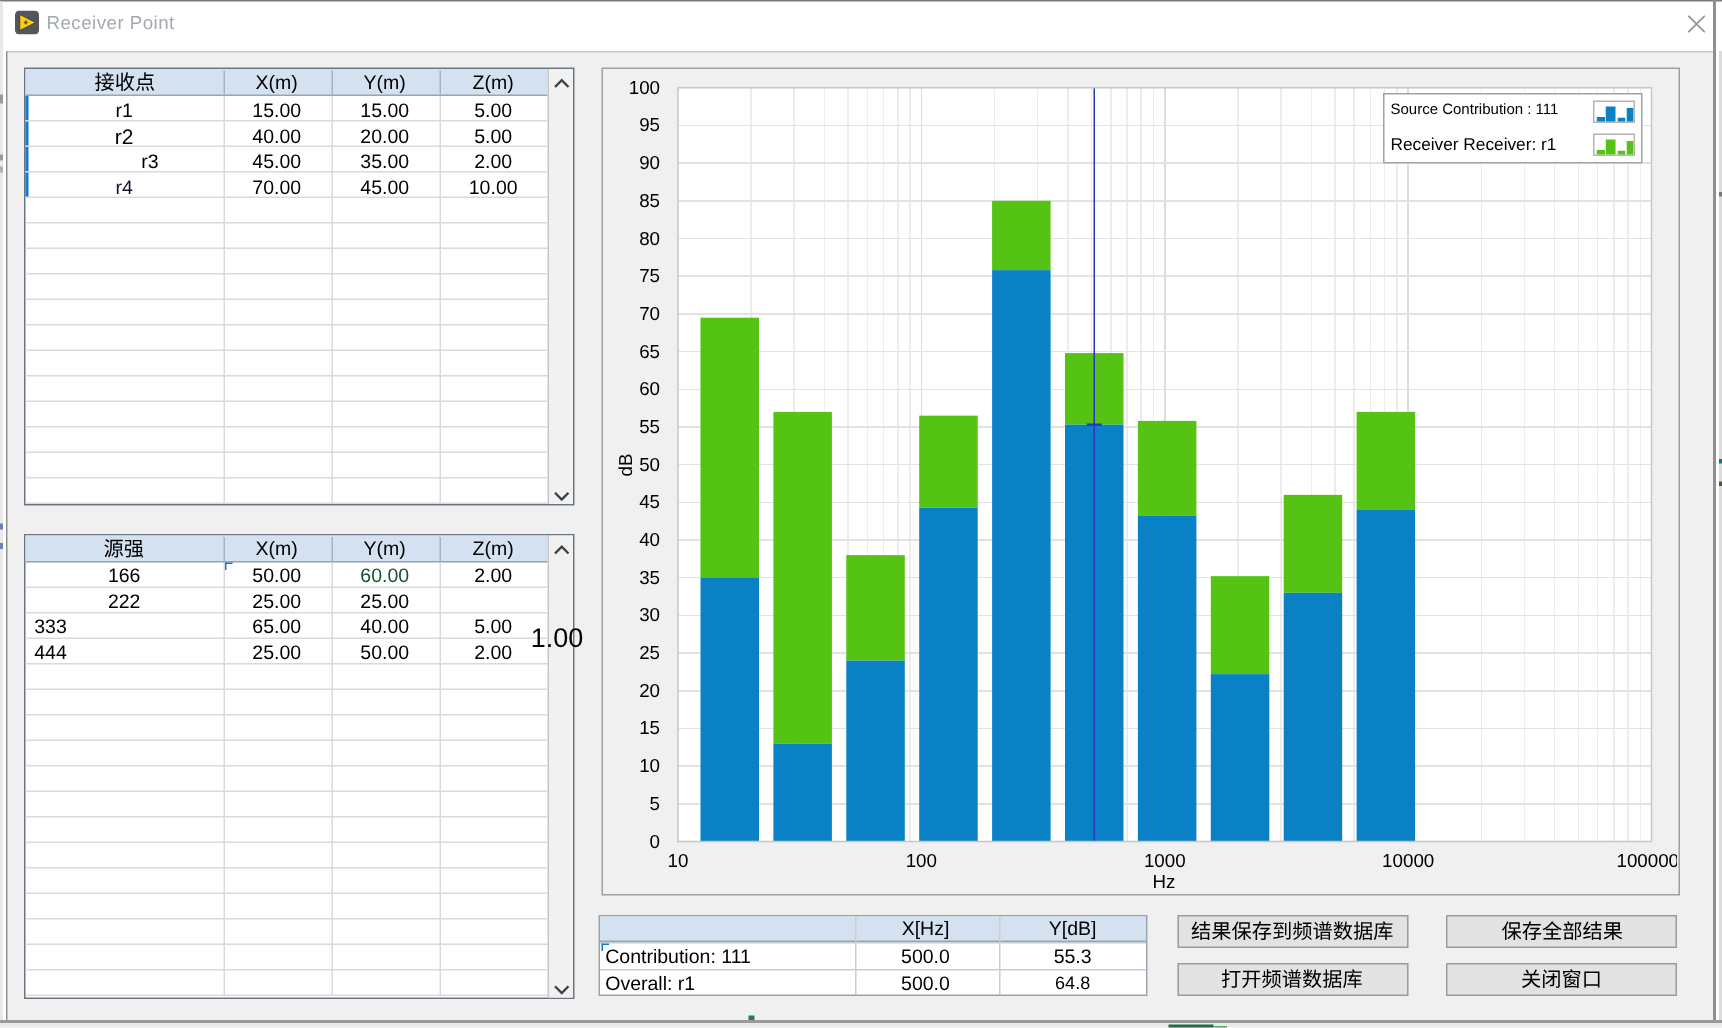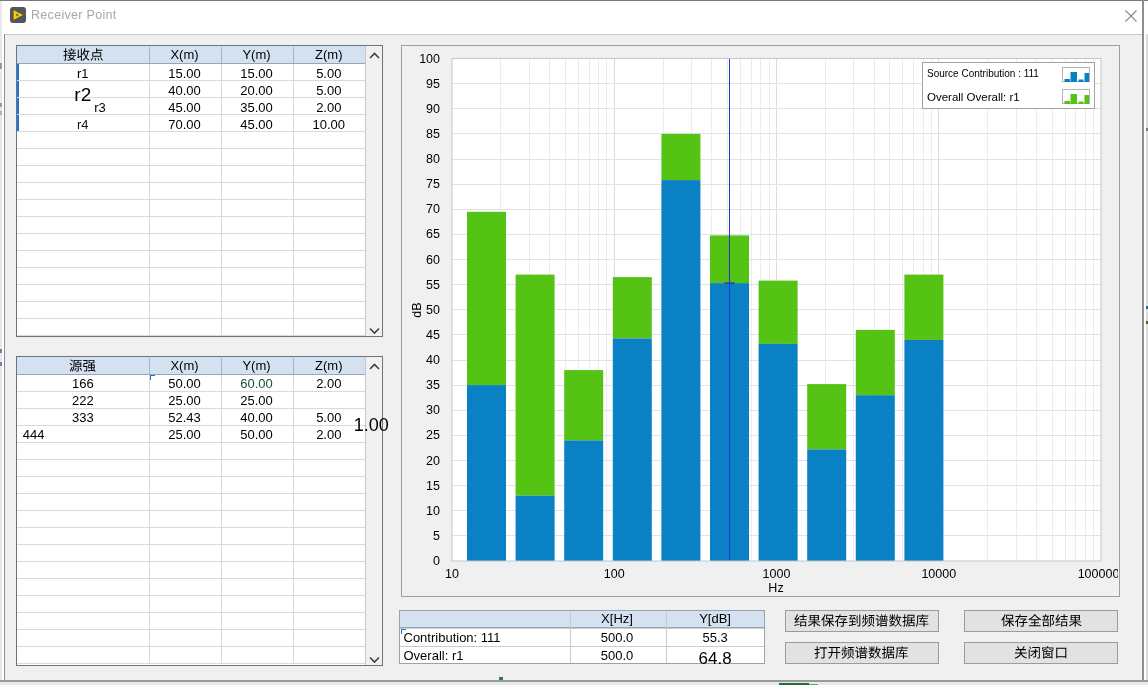--- a/index.html
+++ b/index.html
@@ -76,21 +76,21 @@
 <svg style="position:absolute;left:62.5px;top:45.3px;overflow:visible" width="40" height="19">
     <path transform="translate(0,14.58)" d="M6.156 -8.5725C6.5475 -8.0325 6.9525 -7.2764999999999995 7.128 -6.804L7.938 -7.1819999999999995C7.7625 -7.641 7.3305 -8.3565 6.9254999999999995 -8.8965ZM2.16 -11.3265V-8.613H0.5535V-7.668H2.16V-4.6845C1.4849999999999999 -4.482 0.864 -4.293 0.378 -4.1715L0.6345 -3.1725L2.16 -3.672V-0.1215C2.16 0.054 2.0925 0.108 1.9304999999999999 0.108C1.782 0.108 1.296 0.108 0.7695 0.0945C0.891 0.3645 1.026 0.7965 1.053 1.0395C1.836 1.053 2.3355 1.0125 2.646 0.8505C2.9699999999999998 0.6885 3.105 0.4185 3.105 -0.135V-3.9825L4.4415 -4.4145L4.3065 -5.3595L3.105 -4.9815V-7.668H4.455V-8.613H3.105V-11.3265ZM7.668 -11.083499999999999C7.884 -10.7325 8.1135 -10.314 8.289 -9.9225H5.1705V-9.0315H12.501V-9.9225H9.3555C9.153 -10.341 8.8695 -10.8405 8.599499999999999 -11.232ZM10.381499999999999 -8.883C10.1385 -8.2485 9.639 -7.3575 9.234 -6.7635H4.6979999999999995V-5.886H12.852V-6.7635H10.233C10.5975 -7.29 10.988999999999999 -7.9784999999999995 11.34 -8.599499999999999ZM10.3275 -3.5235C10.0575 -2.673 9.6525 -1.998 9.0585 -1.458C8.3025 -1.7685 7.5329999999999995 -2.0385 6.804 -2.268C7.0605 -2.646 7.344 -3.078 7.614 -3.5235ZM5.4 -1.836C6.2775 -1.566 7.2495 -1.2285 8.181 -0.837C7.236 -0.3105 5.967 0.0135 4.32 0.189C4.4955 0.3915 4.6575 0.7695 4.752 1.053C6.696 0.7695 8.154 0.324 9.207 -0.3915C10.314 0.108 11.2995 0.6345 11.961 1.107L12.6225 0.3375C11.961 -0.1215 11.0295 -0.594 10.0035 -1.053C10.638 -1.701 11.07 -2.511 11.34 -3.5235H13.0005V-4.401H8.1135C8.343 -4.8195 8.5455 -5.2379999999999995 8.721 -5.643L7.776 -5.8185C7.587 -5.373 7.344 -4.887 7.074 -4.401H4.5225V-3.5235H6.561C6.1695 -2.9025 5.7645 -2.3085 5.4 -1.836Z M21.438 -7.749H24.3675C24.084 -6.0344999999999995 23.6385 -4.563 22.990499999999997 -3.348C22.2885 -4.59 21.7485 -6.021 21.3705 -7.5465ZM21.2895 -11.34C20.898 -8.991 20.1825 -6.777 19.0215 -5.4135C19.251 -5.211 19.6155 -4.7655 19.7505 -4.563C20.1555 -5.0625 20.5065 -5.643 20.8305 -6.291C21.249 -4.8735 21.7755 -3.564 22.436999999999998 -2.43C21.654 -1.296 20.6145 -0.40499999999999997 19.251 0.2565C19.467 0.4725 19.791 0.891 19.9125 1.0935C21.195 0.40499999999999997 22.2075 -0.4725 23.003999999999998 -1.5525C23.787 -0.459 24.705 0.4185 25.811999999999998 1.026C25.9605 0.7695 26.2845 0.3915 26.514 0.20249999999999999C25.353 -0.3645 24.381 -1.2825 23.5845 -2.403C24.4485 -3.8475 25.0155 -5.616 25.3935 -7.749H26.406V-8.7075H21.7485C21.978 -9.490499999999999 22.180500000000002 -10.3275 22.329 -11.177999999999999ZM14.742 -1.35C14.9985 -1.566 15.4035 -1.755 17.874 -2.6595V1.0935H18.873V-11.1375H17.874V-3.645L15.795 -2.9565V-9.8415H14.796V-3.1995C14.796 -2.6595 14.526 -2.403 14.3235 -2.2815C14.4855 -2.052 14.6745 -1.6065 14.742 -1.35Z M30.1995 -6.2775H37.26V-3.8609999999999998H30.1995ZM31.59 -1.728C31.7655 -0.8505 31.8735 0.2835 31.8735 0.9585L32.8995 0.8235C32.886 0.1755 32.751 -0.945 32.5485 -1.809ZM34.3845 -1.7145C34.775999999999996 -0.8775 35.181 0.2565 35.329499999999996 0.9315L36.315 0.675C36.153 0.0 35.721000000000004 -1.0935 35.3025 -1.917ZM37.1385 -1.8225C37.8135 -0.972 38.5695 0.2295 38.879999999999995 0.972L39.838499999999996 0.567C39.501 -0.1755 38.718 -1.323 38.043 -2.1734999999999998ZM29.389499999999998 -2.0925C28.971 -1.0935 28.2825 0.0 27.567 0.621L28.485 1.0665C29.2275 0.351 29.916 -0.783 30.348 -1.836ZM29.241 -7.236V-2.916H38.2725V-7.236H34.155V-8.9505H39.285V-9.909H34.155V-11.34H33.1425V-7.236Z" fill="#000"></path>
   </svg>
 <div style="position:absolute;left:148.5px;top:47px;width:72px;text-align:center;font-size:13px;color:#000">X(m)</div>
 <div style="position:absolute;left:220.5px;top:47px;width:72px;text-align:center;font-size:13px;color:#000">Y(m)</div>
 <div style="position:absolute;left:292.8px;top:47px;width:72px;text-align:center;font-size:13px;color:#000">Z(m)</div>
 <div style="position:absolute;left:22.8px;top:65.5px;width:120px;text-align:center;font-size:13px;color:#000">r1</div>
 <div style="position:absolute;left:124.5px;top:65.5px;width:120px;text-align:center;font-size:13px;color:#000">15.00</div>
 <div style="position:absolute;left:196.5px;top:65.5px;width:120px;text-align:center;font-size:13px;color:#000">15.00</div>
 <div style="position:absolute;left:268.8px;top:65.5px;width:120px;text-align:center;font-size:13px;color:#000">5.00</div>
-<div style="position:absolute;left:22.8px;top:82.5px;width:120px;text-align:center;font-size:19px;color:#000">r2</div>
+<div style="position:absolute;left:22.8px;top:82.5px;width:120px;text-align:center;font-size:14px;color:#000">r2</div>
 <div style="position:absolute;left:124.5px;top:82.5px;width:120px;text-align:center;font-size:13px;color:#000">40.00</div>
 <div style="position:absolute;left:196.5px;top:82.5px;width:120px;text-align:center;font-size:13px;color:#000">20.00</div>
 <div style="position:absolute;left:268.8px;top:82.5px;width:120px;text-align:center;font-size:13px;color:#000">5.00</div>
 <div style="position:absolute;left:40px;top:99.5px;width:120px;text-align:center;font-size:13px;color:#000">r3</div>
 <div style="position:absolute;left:124.5px;top:99.5px;width:120px;text-align:center;font-size:13px;color:#000">45.00</div>
 <div style="position:absolute;left:196.5px;top:99.5px;width:120px;text-align:center;font-size:13px;color:#000">35.00</div>
 <div style="position:absolute;left:268.8px;top:99.5px;width:120px;text-align:center;font-size:13px;color:#000">2.00</div>
 <div style="position:absolute;left:22.8px;top:116.5px;width:120px;text-align:center;font-size:13px;color:#0f172a">r4</div>
 <div style="position:absolute;left:124.5px;top:116.5px;width:120px;text-align:center;font-size:13px;color:#000">70.00</div>
 <div style="position:absolute;left:196.5px;top:116.5px;width:120px;text-align:center;font-size:13px;color:#000">45.00</div>
@@ -139,22 +139,22 @@
 <div style="position:absolute;left:220.5px;top:357.5px;width:72px;text-align:center;font-size:13px;color:#000">Y(m)</div>
 <div style="position:absolute;left:292.8px;top:357.5px;width:72px;text-align:center;font-size:13px;color:#000">Z(m)</div>
 <div style="position:absolute;left:22.8px;top:376.0px;width:120px;text-align:center;font-size:13px;color:#000">166</div>
 <div style="position:absolute;left:124.5px;top:376.0px;width:120px;text-align:center;font-size:13px;color:#000">50.00</div>
 <div style="position:absolute;left:196.5px;top:376.0px;width:120px;text-align:center;font-size:13px;color:#14532d">60.00</div>
 <div style="position:absolute;left:268.8px;top:376.0px;width:120px;text-align:center;font-size:13px;color:#000">2.00</div>
 <div style="position:absolute;left:22.8px;top:393.0px;width:120px;text-align:center;font-size:13px;color:#000">222</div>
 <div style="position:absolute;left:124.5px;top:393.0px;width:120px;text-align:center;font-size:13px;color:#000">25.00</div>
 <div style="position:absolute;left:196.5px;top:393.0px;width:120px;text-align:center;font-size:13px;color:#000">25.00</div>
 <div style="position:absolute;left:268.8px;top:414px;width:120px;text-align:right;font-size:18px;color:#000">1.00</div>
-<div style="position:absolute;left:22.8px;top:410.0px;width:120px;text-align:center;font-size:13px;color:#000">333</div>
-<div style="position:absolute;left:124.5px;top:410.0px;width:120px;text-align:center;font-size:13px;color:#000">52.43</div>
+<div style="position:absolute;left:22.8px;top:410.0px;width:120px;text-align:left;font-size:13px;color:#000">333</div>
+<div style="position:absolute;left:124.5px;top:410.0px;width:120px;text-align:center;font-size:13px;color:#000">65.00</div>
 <div style="position:absolute;left:196.5px;top:410.0px;width:120px;text-align:center;font-size:13px;color:#000">40.00</div>
 <div style="position:absolute;left:268.8px;top:410.0px;width:120px;text-align:center;font-size:13px;color:#000">5.00</div>
 <div style="position:absolute;left:22.8px;top:427.0px;width:120px;text-align:left;font-size:13px;color:#000">444</div>
 <div style="position:absolute;left:124.5px;top:427.0px;width:120px;text-align:center;font-size:13px;color:#000">25.00</div>
 <div style="position:absolute;left:196.5px;top:427.0px;width:120px;text-align:center;font-size:13px;color:#000">50.00</div>
 <div style="position:absolute;left:268.8px;top:427.0px;width:120px;text-align:center;font-size:13px;color:#000">2.00</div>
 <div style="position:absolute;left:401px;top:45px;width:719px;height:552px;border:1.5px solid #9aa0a6;background:#f0f0f0;box-sizing:border-box"><svg width="716" height="549" style="font-family:'Liberation Sans',sans-serif">
       <rect x="50" y="12.5" width="649" height="502.5" fill="#ffffff"></rect>
 <line x1="98.8" y1="12.5" x2="98.8" y2="515" stroke="#ececec" stroke-width="1" shape-rendering="crispEdges"></line>
 <line x1="127.4" y1="12.5" x2="127.4" y2="515" stroke="#ececec" stroke-width="1" shape-rendering="crispEdges"></line>
@@ -257,21 +257,21 @@
 <text x="50.0" y="532" font-size="12.5" text-anchor="middle" fill="#000">10</text>
 <text x="212.2" y="532" font-size="12.5" text-anchor="middle" fill="#000">100</text>
 <text x="374.5" y="532" font-size="12.5" text-anchor="middle" fill="#000">1000</text>
 <text x="536.8" y="532" font-size="12.5" text-anchor="middle" fill="#000">10000</text>
 <text x="696.5" y="532" font-size="12.5" text-anchor="middle" fill="#000">100000</text>
 <text x="374" y="546" font-size="12.5" text-anchor="middle" fill="#000">Hz</text>
 <text x="0" y="0" font-size="12.5" text-anchor="middle" fill="#000" transform="translate(19,264) rotate(-90)">dB</text>
     </svg></div>
 <div style="position:absolute;left:922px;top:62px;width:173px;height:47px;background:#fff;border:1px solid #a2a2a2;box-sizing:border-box"></div>
 <div style="position:absolute;left:927px;top:68px;font-size:10px;color:#000">Source Contribution : 111</div>
-<div style="position:absolute;left:927px;top:90px;font-size:11.5px;color:#000">Overall Overall: r1</div>
+<div style="position:absolute;left:927px;top:90px;font-size:11.5px;color:#000">Receiver Receiver: r1</div>
 <div style="position:absolute;left:1062px;top:66.5px;width:28px;height:15px;background:#fff;border:1px solid #b4b4b4;box-sizing:border-box"><svg width="26" height="13">
       <rect x="1.5" y="9" width="5.5" height="3" fill="#0a81c4"></rect>
       <rect x="7.5" y="2" width="6.5" height="10" fill="#0a81c4"></rect>
       <rect x="15.5" y="9.5" width="5" height="2.5" fill="#0a81c4"></rect>
       <rect x="21.5" y="3" width="4.5" height="9" fill="#0a81c4"></rect>
     </svg></div>
 <div style="position:absolute;left:1062px;top:88.5px;width:28px;height:15px;background:#fff;border:1px solid #b4b4b4;box-sizing:border-box"><svg width="26" height="13">
       <rect x="1.5" y="9" width="5.5" height="3" fill="#55c314"></rect>
       <rect x="7.5" y="2" width="6.5" height="10" fill="#55c314"></rect>
       <rect x="15.5" y="9.5" width="5" height="2.5" fill="#55c314"></rect>
@@ -285,21 +285,21 @@
 <div style="position:absolute;left:0;top:35px;width:364.5px;height:1px;background:#c9ccd1"></div>
 <div style="position:absolute;left:1px;top:17.5px;width:5px;height:5px;border-left:1.5px solid #1777d1;border-top:1.5px solid #1777d1;box-sizing:border-box"></div>
 </div>
 <div style="position:absolute;left:567.0px;top:611px;width:100px;text-align:center;font-size:13px">X[Hz]</div>
 <div style="position:absolute;left:665.1px;top:611px;width:100px;text-align:center;font-size:13px">Y[dB]</div>
 <div style="position:absolute;left:403.5px;top:629.5px;font-size:13px">Contribution: 111</div>
 <div style="position:absolute;left:403.5px;top:648px;font-size:13px">Overall: r1</div>
 <div style="position:absolute;left:567.0px;top:629.5px;width:100px;text-align:center;font-size:13px">500.0</div>
 <div style="position:absolute;left:665.1px;top:629.5px;width:100px;text-align:center;font-size:13px">55.3</div>
 <div style="position:absolute;left:567.0px;top:648px;width:100px;text-align:center;font-size:13px">500.0</div>
-<div style="position:absolute;left:665.1px;top:648px;width:100px;text-align:center;font-size:17px">64.8</div>
+<div style="position:absolute;left:665.1px;top:648px;width:100px;text-align:center;font-size:12px">64.8</div>
 <div style="position:absolute;left:784.5px;top:610px;width:154px;height:21.5px;background:#e2e2e2;border:1px solid #9b9b9b;box-sizing:border-box"></div>
 <svg style="position:absolute;left:794.0px;top:610.8px;overflow:visible" width="135" height="19">
     <path transform="translate(0,14.58)" d="M0.4725 -0.7155 0.648 0.324C1.9845 0.027 3.78 -0.351 5.481 -0.7424999999999999L5.4 -1.674C3.5909999999999997 -1.3094999999999999 1.728 -0.918 0.4725 -0.7155ZM0.756 -5.7645C0.9585 -5.859 1.296 -5.9265 3.0105 -6.129C2.403 -5.2785 1.836 -4.6035 1.5795 -4.3469999999999995C1.134 -3.8609999999999998 0.8235 -3.537 0.513 -3.4695C0.6345 -3.1995 0.7965 -2.7 0.8505 -2.484C1.1744999999999999 -2.6595 1.6605 -2.7675 5.427 -3.456C5.4 -3.672 5.3595 -4.077 5.373 -4.3469999999999995L2.3625 -3.8609999999999998C3.456 -5.0355 4.5225 -6.4665 5.4405 -7.9245L4.509 -8.4915C4.2525 -8.0055 3.9555 -7.5195 3.645 -7.047L1.8495 -6.8985C2.646 -8.019 3.429 -9.45 4.0365 -10.827L2.997 -11.259C2.457 -9.679499999999999 1.4849999999999999 -8.0055 1.1744999999999999 -7.5735C0.891 -7.1415 0.648 -6.8309999999999995 0.40499999999999997 -6.777C0.5265 -6.4935 0.702 -5.9805 0.756 -5.7645ZM8.6265 -11.3535V-9.531H5.508V-8.559H8.6265V-6.453H5.8455V-5.481H12.501V-6.453H9.666V-8.559H12.7305V-9.531H9.666V-11.3535ZM6.1965 -4.104V1.0665H7.1819999999999995V0.486H11.151V1.0125H12.163499999999999V-4.104ZM7.1819999999999995 -0.432V-3.186H11.151V-0.432Z M15.6465 -10.692V-5.319H19.7235V-4.1715H14.337V-3.2399999999999998H18.9C17.685 -1.944 15.7545 -0.783 13.986 -0.20249999999999999C14.2155 0.0135 14.526 0.378 14.688 0.6345C16.47 -0.0405 18.414 -1.323 19.7235 -2.808V1.08H20.79V-2.8755C22.1265 -1.431 24.0975 -0.1215 25.839 0.567C25.9875 0.3105 26.311500000000002 -0.0675 26.5275 -0.2835C24.8265 -0.8505 22.869 -1.998 21.613500000000002 -3.2399999999999998H26.176499999999997V-4.1715H20.79V-5.319H24.948V-10.692ZM16.686 -7.6005H19.7235V-6.1965H16.686ZM20.79 -7.6005H23.8545V-6.1965H20.79ZM16.686 -9.8145H19.7235V-8.4375H16.686ZM20.79 -9.8145H23.8545V-8.4375H20.79Z M33.102000000000004 -9.801H38.124V-7.317H33.102000000000004ZM32.13 -10.7055V-6.399H35.073V-4.725H31.131V-3.7935H34.479C33.561 -2.3625 32.13 -0.999 30.7395 -0.3105C30.969 -0.1215 31.2795 0.243 31.441499999999998 0.486C32.7645 -0.2835 34.128 -1.6335 35.073 -3.132V1.08H36.085499999999996V-3.1725C36.99 -1.6875 38.286 -0.27 39.528 0.513C39.7035 0.2565 40.013999999999996 -0.0945 40.2435 -0.297C38.934 -0.999 37.557 -2.3625 36.693 -3.7935H39.879V-4.725H36.085499999999996V-6.399H39.1365V-10.7055ZM30.7395 -11.2995C29.9565 -9.261 28.6605 -7.2495 27.3105 -5.9535C27.486 -5.724 27.783 -5.184 27.8775 -4.9545C28.377 -5.454 28.863 -6.048 29.3355 -6.696V1.0395H30.3075V-8.1945C30.834 -9.0855 31.3065 -10.044 31.6845 -11.0025Z M48.7755 -4.7115V-3.5909999999999997H45.0225V-2.646H48.7755V-0.135C48.7755 0.054 48.735 0.108 48.492 0.1215C48.249 0.135 47.439 0.135 46.548 0.108C46.683 0.3915 46.818 0.783 46.8585 1.0665C48.0195 1.0665 48.7755 1.0665 49.2345 0.918C49.68 0.756 49.801500000000004 0.4725 49.801500000000004 -0.1215V-2.646H53.4195V-3.5909999999999997H49.801500000000004V-4.374C50.787 -4.995 51.84 -5.832 52.569 -6.642L51.921 -7.1415L51.7185 -7.0875H46.17V-6.156H50.7735C50.193 -5.616 49.4505 -5.0625 48.7755 -4.7115ZM45.6975 -11.34C45.5355 -10.7595 45.3465 -10.1655 45.117 -9.5715H41.3505V-8.599499999999999H44.6985C43.821 -6.7364999999999995 42.5655 -4.995 40.9185 -3.834C41.0805 -3.6045 41.3235 -3.1725 41.4315 -2.916C42.012 -3.3345 42.552 -3.807 43.038 -4.32V1.053H44.064V-5.5485C44.766 -6.4935 45.333 -7.5195 45.819 -8.599499999999999H53.1765V-9.5715H46.224000000000004C46.413 -10.071 46.588499999999996 -10.584 46.737 -11.083499999999999Z M62.6535 -10.179V-1.998H63.5985V-10.179ZM65.3265 -11.124V-0.4995C65.3265 -0.27 65.259 -0.20249999999999999 65.0295 -0.20249999999999999C64.8 -0.189 64.0575 -0.189 63.260999999999996 -0.216C63.423 0.054 63.585 0.513 63.638999999999996 0.7965C64.6245 0.7965 65.34 0.7695 65.7585 0.594C66.1635 0.432 66.312 0.135 66.312 -0.4995V-11.124ZM54.837 -0.567 55.0665 0.40499999999999997C56.8485 0.054 59.4135 -0.432 61.8165 -0.9045L61.7625 -1.7954999999999999L58.9275 -1.269V-3.3885H61.6275V-4.293H58.9275V-5.7375H57.969V-4.293H55.3095V-3.3885H57.969V-1.107ZM55.6065 -5.9265C55.9305 -6.075 56.43 -6.129 60.6555 -6.534C60.8445 -6.2235 61.0065 -5.9399999999999995 61.128 -5.697L61.8975 -6.21C61.506 -6.9795 60.615 -8.208 59.859 -9.1125L59.1165 -8.6805C59.454 -8.2755 59.805 -7.7895 60.129 -7.3305L56.673 -7.0335C57.2265 -7.7625 57.78 -8.667 58.239 -9.558H61.8975V-10.449H54.9585V-9.558H57.105C56.673 -8.599499999999999 56.1195 -7.7355 55.917 -7.479C55.6875 -7.155 55.485 -6.9254999999999995 55.269 -6.885C55.3905 -6.615 55.539 -6.1425 55.6065 -5.9265Z M76.9635 -6.7635C76.9365 -2.0385 76.788 -0.4725 73.521 0.40499999999999997C73.6965 0.5805 73.9395 0.9045 74.0205 1.1205C77.5305 0.1215 77.787 -1.7415 77.814 -6.7635ZM77.328 -1.134C78.2325 -0.459 79.3935 0.513 79.9605 1.107L80.568 0.459C79.9875 -0.1215 78.7995 -1.053 77.895 -1.701ZM73.278 -5.211C72.576 -2.403 71.0235 -0.567 68.1615 0.3375C68.364 0.54 68.5935 0.8775 68.688 1.1205C71.7525 0.0405 73.413 -1.944 74.1555 -5.0085ZM69.2955 -5.3595C69.0255 -4.3605 68.58 -3.348 67.9995 -2.6595C68.229 -2.5515 68.5935 -2.322 68.7555 -2.187C69.3225 -2.9295 69.849 -4.0635 70.146 -5.1705ZM74.844 -8.2215V-1.8495H75.708V-7.425H79.029V-1.8765H79.947V-8.2215H77.517L78.057 -9.639H80.325V-10.5435H74.493V-9.639H77.0715C76.9365 -9.18 76.761 -8.64 76.572 -8.2215ZM69.039 -10.1655V-7.1415H68.0265V-6.2235H70.848V-2.133H71.766V-6.2235H74.277V-7.1415H72.009V-8.802H73.9665V-9.666H72.009V-11.3535H71.091V-7.1415H69.876V-10.1655Z M82.215 -10.381499999999999C82.89 -9.7065 83.7135 -8.788499999999999 84.0915 -8.208L84.834 -8.883C84.429 -9.45 83.5785 -10.341 82.9035 -10.962ZM85.509 -8.1405C85.9545 -7.614 86.42699999999999 -6.8985 86.616 -6.4395L87.3315 -6.8715C87.129 -7.3305 86.62950000000001 -8.019 86.184 -8.5185ZM92.5965 -8.4915C92.3535 -7.9784999999999995 91.881 -7.1955 91.51650000000001 -6.723L92.178 -6.3854999999999995C92.5425 -6.8445 93.0015 -7.506 93.393 -8.127ZM81.5805 -7.101V-6.1425H83.457V-1.161C83.457 -0.5805 83.079 -0.2295 82.8225 -0.0675C82.998 0.1215 83.2275 0.54 83.322 0.783C83.511 0.5265 83.862 0.2835 85.968 -1.2285C85.8465 -1.431 85.7115 -1.8225 85.6305 -2.0925L84.402 -1.242V-7.101ZM85.0095 -6.048V-5.1975H93.9735V-6.048H91.071V-8.775H93.4875V-9.639H91.206C91.48949999999999 -10.071 91.8 -10.5705 92.0835 -11.043L91.206 -11.3805C90.99 -10.881 90.639 -10.1655 90.3285 -9.639H88.209L88.587 -9.855C88.398 -10.2735 87.966 -10.908 87.561 -11.366999999999999L86.8185 -11.0025C87.156 -10.5975 87.507 -10.0575 87.723 -9.639H85.509V-8.775H87.8175V-6.048ZM88.722 -8.775H90.153V-6.048H88.722ZM87.291 -1.674H91.746V-0.459H87.291ZM87.291 -2.4435V-3.5235H91.746V-2.4435ZM86.3865 -4.3469999999999995V1.0665H87.291V0.3105H91.746V1.026H92.691V-4.3469999999999995Z M100.4805 -11.083499999999999C100.2375 -10.557 99.8055 -9.7605 99.468 -9.288L100.12950000000001 -8.964C100.4805 -9.4095 100.9395 -10.0845 101.331 -10.7055ZM95.688 -10.7055C96.039 -10.1385 96.4035 -9.395999999999999 96.525 -8.9235L97.2945 -9.261C97.173 -9.747 96.8085 -10.475999999999999 96.4305 -11.0025ZM100.035 -3.51C99.7245 -2.808 99.2925 -2.214 98.7795 -1.701C98.2665 -1.9575 97.74 -2.214 97.2405 -2.43C97.4295 -2.754 97.6455 -3.1185 97.8345 -3.51ZM95.985 -2.0655C96.6465 -1.809 97.389 -1.4715 98.064 -1.1205C97.2 -0.4995 96.1605 -0.0675 95.0535 0.189C95.229 0.378 95.445 0.729 95.5395 0.972C96.7815 0.6345 97.929 0.108 98.901 -0.675C99.3465 -0.40499999999999997 99.7515 -0.1485 100.062 0.081L100.71 -0.5805C100.3995 -0.7965 100.008 -1.0395 99.5625 -1.2825C100.278 -2.052 100.845 -2.997 101.1825 -4.1715L100.629 -4.401L100.467 -4.3605H98.253L98.55 -5.0625L97.6455 -5.2245C97.551 -4.9545 97.416 -4.6575 97.281 -4.3605H95.445V-3.51H96.8625C96.579 -2.9699999999999998 96.2685 -2.4705 95.985 -2.0655ZM97.9695 -11.3535V-8.829H95.175V-7.992H97.659C97.011 -7.1145 95.9715 -6.2775 95.0265 -5.8725C95.229 -5.6834999999999996 95.4585 -5.3325 95.58 -5.103C96.4035 -5.5485 97.2945 -6.3045 97.9695 -7.101V-5.454H98.9145V-7.29C99.5625 -6.8175 100.386 -6.183 100.7235 -5.8725L101.2905 -6.6015C100.9665 -6.8309999999999995 99.7785 -7.587 99.117 -7.992H101.6685V-8.829H98.9145V-11.3535ZM102.9915 -11.232C102.654 -8.856 102.0465 -6.588 100.9935 -5.1705C101.2095 -5.0355 101.601 -4.7115 101.763 -4.5495C102.114 -5.049 102.411 -5.643 102.681 -6.3045C102.978 -4.9815 103.3695 -3.753 103.869 -2.6865C103.113 -1.404 102.06 -0.4185 100.5885 0.297C100.7775 0.4995 101.061 0.9045 101.1555 1.1205C102.5325 0.378 103.572 -0.5535 104.3685 -1.7415C105.0435 -0.594 105.8805 0.324 106.9335 0.9585C107.0955 0.702 107.3925 0.351 107.622 0.162C106.488 -0.4455 105.597 -1.431 104.9085 -2.673C105.624 -4.0635 106.083 -5.751 106.38 -7.776H107.298V-8.721H103.4505C103.6395 -9.477 103.8015 -10.2735 103.923 -11.083499999999999ZM105.4215 -7.776C105.2055 -6.2235 104.8815 -4.8735 104.3955 -3.726C103.8825 -4.941 103.50450000000001 -6.318 103.248 -7.776Z M114.534 -3.213V1.0935H115.425V0.54H119.583V1.0395H120.5145V-3.213H117.909V-4.887H120.93299999999999V-5.7645H117.909V-7.2495H120.4605V-10.746H113.3325V-6.669C113.3325 -4.5225 113.211 -1.5795 111.807 0.4995C112.0365 0.6075 112.455 0.9045 112.644 1.0665C113.7645 -0.5805 114.1425 -2.8755 114.264 -4.887H116.9505V-3.213ZM114.318 -9.8685H119.4885V-8.1405H114.318ZM114.318 -7.2495H116.9505V-5.7645H114.3045L114.318 -6.669ZM115.425 -0.297V-2.3489999999999998H119.583V-0.297ZM110.25450000000001 -11.3265V-8.613H108.567V-7.668H110.25450000000001V-4.7115C109.5525 -4.4955 108.9045 -4.3065 108.3915 -4.1715L108.6615 -3.1725L110.25450000000001 -3.6854999999999998V-0.189C110.25450000000001 0.0 110.187 0.054 110.025 0.054C109.863 0.0675 109.3365 0.0675 108.756 0.054C108.8775 0.324 109.0125 0.7424999999999999 109.0395 0.9855C109.89 0.999 110.4165 0.9585 110.7405 0.7965C111.078 0.648 111.1995 0.3645 111.1995 -0.189V-3.996L112.752 -4.509L112.6035 -5.4405L111.1995 -4.995V-7.668H112.725V-8.613H111.1995V-11.3265Z M125.8875 -3.3075C126.009 -3.4154999999999998 126.468 -3.4965 127.1565 -3.4965H129.5055V-1.944H124.632V-0.999H129.5055V1.0665H130.5045V-0.999H134.379V-1.944H130.5045V-3.4965H133.488V-4.4145H130.5045V-5.832H129.5055V-4.4145H126.9405C127.359 -5.0355 127.7775 -5.751 128.1555 -6.4935H133.812V-7.4115H128.6145L129.0465 -8.3835L128.007 -8.748C127.8585 -8.3025 127.68299999999999 -7.8435 127.494 -7.4115H125.01V-6.4935H127.062C126.7245 -5.8185 126.4275 -5.3055 126.279 -5.0895C126.009 -4.644 125.7795 -4.3469999999999995 125.5365 -4.293C125.658 -4.023 125.8335 -3.51 125.8875 -3.3075ZM127.8315 -11.083499999999999C128.061 -10.7595 128.2905 -10.341 128.4525 -9.9765H123.1335V-6.075C123.1335 -4.1175 123.039 -1.3635 121.9185 0.567C122.1615 0.675 122.607 0.9585 122.7825 1.1475C123.957 -0.9045 124.1325 -3.9825 124.1325 -6.075V-9.018H134.352V-9.9765H129.6C129.438 -10.395 129.1275 -10.9215 128.817 -11.34Z" fill="#000"></path>
   </svg>
 <div style="position:absolute;left:964px;top:610px;width:154px;height:21.5px;background:#e2e2e2;border:1px solid #9b9b9b;box-sizing:border-box"></div>
 <svg style="position:absolute;left:1000.5px;top:610.8px;overflow:visible" width="81" height="19">
     <path transform="translate(0,14.58)" d="M6.102 -9.801H11.124V-7.317H6.102ZM5.13 -10.7055V-6.399H8.073V-4.725H4.131V-3.7935H7.479C6.561 -2.3625 5.13 -0.999 3.7395 -0.3105C3.969 -0.1215 4.2795 0.243 4.4415 0.486C5.7645 -0.2835 7.128 -1.6335 8.073 -3.132V1.08H9.0855V-3.1725C9.99 -1.6875 11.286 -0.27 12.528 0.513C12.7035 0.2565 13.014 -0.0945 13.2435 -0.297C11.934 -0.999 10.557 -2.3625 9.693 -3.7935H12.879V-4.725H9.0855V-6.399H12.1365V-10.7055ZM3.7395 -11.2995C2.9565 -9.261 1.6605 -7.2495 0.3105 -5.9535C0.486 -5.724 0.783 -5.184 0.8775 -4.9545C1.377 -5.454 1.863 -6.048 2.3355 -6.696V1.0395H3.3075V-8.1945C3.834 -9.0855 4.3065 -10.044 4.6845 -11.0025Z M21.7755 -4.7115V-3.5909999999999997H18.0225V-2.646H21.7755V-0.135C21.7755 0.054 21.735 0.108 21.492 0.1215C21.249 0.135 20.439 0.135 19.548000000000002 0.108C19.683 0.3915 19.817999999999998 0.783 19.8585 1.0665C21.0195 1.0665 21.7755 1.0665 22.2345 0.918C22.68 0.756 22.8015 0.4725 22.8015 -0.1215V-2.646H26.4195V-3.5909999999999997H22.8015V-4.374C23.787 -4.995 24.84 -5.832 25.569 -6.642L24.921 -7.1415L24.7185 -7.0875H19.17V-6.156H23.7735C23.192999999999998 -5.616 22.450499999999998 -5.0625 21.7755 -4.7115ZM18.697499999999998 -11.34C18.5355 -10.7595 18.3465 -10.1655 18.117 -9.5715H14.3505V-8.599499999999999H17.6985C16.821 -6.7364999999999995 15.5655 -4.995 13.9185 -3.834C14.0805 -3.6045 14.3235 -3.1725 14.4315 -2.916C15.012 -3.3345 15.552 -3.807 16.038 -4.32V1.053H17.064V-5.5485C17.766 -6.4935 18.333 -7.5195 18.819 -8.599499999999999H26.176499999999997V-9.5715H19.224C19.413 -10.071 19.5885 -10.584 19.737000000000002 -11.083499999999999Z M33.6555 -11.4885C32.292 -9.342 29.8215 -7.3575 27.351 -6.237C27.6075 -6.021 27.9045 -5.6834999999999996 28.053 -5.4135C28.593 -5.6834999999999996 29.133 -5.994 29.6595 -6.3315V-5.454H33.2235V-3.348H29.7405V-2.4435H33.2235V-0.216H28.026V0.702H39.5415V-0.216H34.2765V-2.4435H37.9215V-3.348H34.2765V-5.454H37.9215V-6.345C38.4345 -5.994 38.9475 -5.67 39.4875 -5.3595C39.635999999999996 -5.6565 39.933 -6.0075 40.1895 -6.21C37.989 -7.3709999999999996 35.991 -8.775 34.317 -10.719L34.5465 -11.07ZM29.7 -6.3585C31.2255 -7.344 32.643 -8.599499999999999 33.75 -9.9765C35.0325 -8.505 36.396 -7.3709999999999996 37.8945 -6.3585Z M42.4035 -8.478C42.768 -7.749 43.1325 -6.777 43.254 -6.1425L44.172 -6.4125C44.0505 -7.0335 43.686 -7.9784999999999995 43.281 -8.7075ZM48.9645 -10.6245V1.053H49.869V-9.693H52.042500000000004C51.678 -8.6265 51.1515 -7.1955 50.6385 -6.048C51.8535 -4.833 52.191 -3.834 52.191 -2.997C52.204499999999996 -2.5245 52.11 -2.0925 51.84 -1.9304999999999999C51.6915 -1.836 51.489 -1.7954999999999999 51.286500000000004 -1.782C51.0165 -1.782 50.6385 -1.782 50.247 -1.8225C50.409 -1.539 50.5035 -1.1205 50.516999999999996 -0.864C50.908500000000004 -0.837 51.3405 -0.837 51.678 -0.8775C52.002 -0.918 52.299 -0.999 52.515 -1.1475C52.960499999999996 -1.458 53.135999999999996 -2.106 53.135999999999996 -2.9025C53.135999999999996 -3.834 52.839 -4.9005 51.624 -6.1695C52.204499999999996 -7.425 52.8255 -8.964 53.298 -10.2195L52.6095 -10.665L52.4475 -10.6245ZM43.8345 -11.151C44.037 -10.719 44.253 -10.192499999999999 44.4015 -9.747H41.58V-8.829H47.952V-9.747H45.441C45.2925 -10.206 45.009 -10.881 44.739 -11.394ZM46.3455 -8.748C46.1295 -7.9784999999999995 45.7245 -6.858 45.36 -6.102H41.1885V-5.1705H48.2625V-6.102H46.3455C46.683 -6.804 47.0475 -7.7219999999999995 47.358 -8.5185ZM41.9715 -3.9285V0.9855H42.93V0.351H46.629V0.891H47.6415V-3.9285ZM42.93 -0.567V-3.0105H46.629V-0.567Z M54.4725 -0.7155 54.648 0.324C55.9845 0.027 57.78 -0.351 59.481 -0.7424999999999999L59.4 -1.674C57.591 -1.3094999999999999 55.728 -0.918 54.4725 -0.7155ZM54.756 -5.7645C54.9585 -5.859 55.296 -5.9265 57.0105 -6.129C56.403 -5.2785 55.836 -4.6035 55.5795 -4.3469999999999995C55.134 -3.8609999999999998 54.8235 -3.537 54.513 -3.4695C54.6345 -3.1995 54.7965 -2.7 54.8505 -2.484C55.1745 -2.6595 55.6605 -2.7675 59.427 -3.456C59.4 -3.672 59.3595 -4.077 59.373 -4.3469999999999995L56.3625 -3.8609999999999998C57.456 -5.0355 58.5225 -6.4665 59.4405 -7.9245L58.509 -8.4915C58.2525 -8.0055 57.9555 -7.5195 57.645 -7.047L55.8495 -6.8985C56.646 -8.019 57.429 -9.45 58.036500000000004 -10.827L56.997 -11.259C56.457 -9.679499999999999 55.485 -8.0055 55.1745 -7.5735C54.891 -7.1415 54.648 -6.8309999999999995 54.405 -6.777C54.5265 -6.4935 54.702 -5.9805 54.756 -5.7645ZM62.6265 -11.3535V-9.531H59.508V-8.559H62.6265V-6.453H59.8455V-5.481H66.501V-6.453H63.666V-8.559H66.7305V-9.531H63.666V-11.3535ZM60.1965 -4.104V1.0665H61.182V0.486H65.151V1.0125H66.1635V-4.104ZM61.182 -0.432V-3.186H65.151V-0.432Z M69.6465 -10.692V-5.319H73.7235V-4.1715H68.337V-3.2399999999999998H72.9C71.685 -1.944 69.75450000000001 -0.783 67.986 -0.20249999999999999C68.2155 0.0135 68.526 0.378 68.688 0.6345C70.47 -0.0405 72.414 -1.323 73.7235 -2.808V1.08H74.79V-2.8755C76.1265 -1.431 78.0975 -0.1215 79.839 0.567C79.9875 0.3105 80.3115 -0.0675 80.5275 -0.2835C78.8265 -0.8505 76.869 -1.998 75.6135 -3.2399999999999998H80.1765V-4.1715H74.79V-5.319H78.94800000000001V-10.692ZM70.686 -7.6005H73.7235V-6.1965H70.686ZM74.79 -7.6005H77.8545V-6.1965H74.79ZM70.686 -9.8145H73.7235V-8.4375H70.686ZM74.79 -9.8145H77.8545V-8.4375H74.79Z" fill="#000"></path>
   </svg>
 <div style="position:absolute;left:784.5px;top:642px;width:154px;height:21.5px;background:#e2e2e2;border:1px solid #9b9b9b;box-sizing:border-box"></div>
 <svg style="position:absolute;left:814.2px;top:642.8px;overflow:visible" width="94" height="19">

